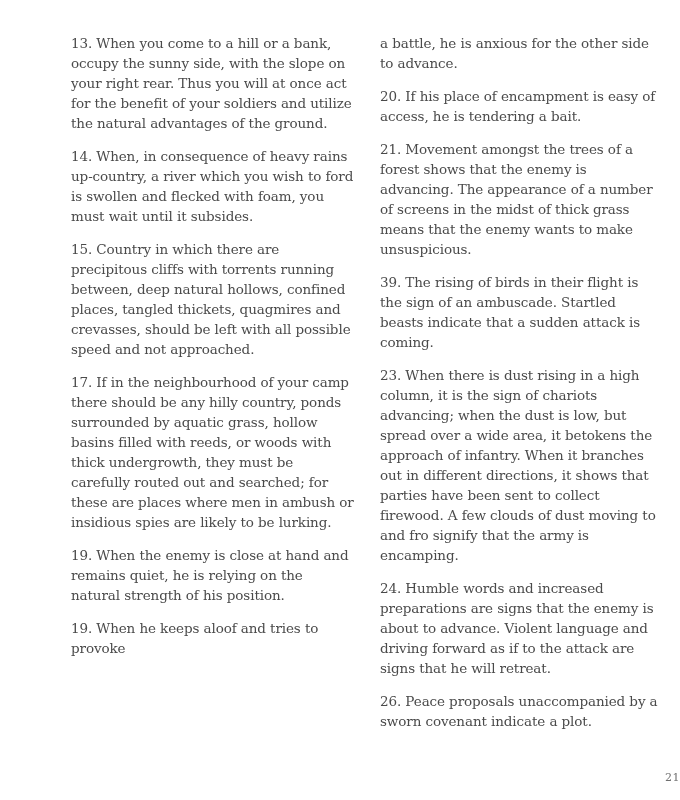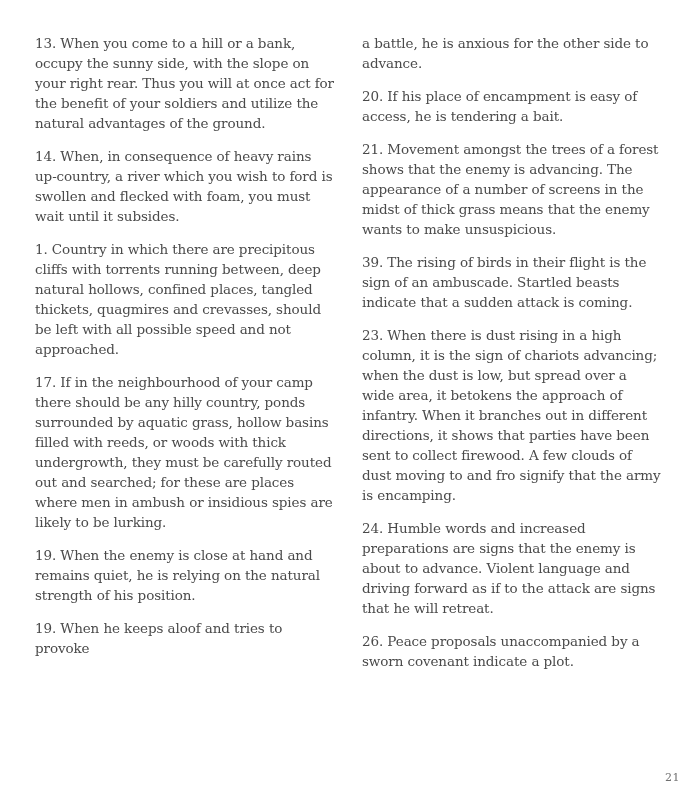--- a/index.html
+++ b/index.html
@@ -14,20 +14,21 @@
     background: #ffffff;
     overflow: hidden;
     font-family: "DejaVu Serif", "Liberation Serif", serif;
     color: #4a4a4a;
   }
   .columns {
     display: flex;
     gap: 26px;
     padding: 33px 17px 0 35px;
     box-sizing: border-box;
+    margin-left: 36px;
   }
   .column {
     flex: 1 1 0;
     min-width: 0;
   }
   .column p {
     margin: 0 0 13px 0;
     font-size: 13.5px;
     line-height: 20px;
     letter-spacing: -0.1px;
@@ -45,21 +46,21 @@
   }
 </style>
 </head>
 <body>
 
 <div class="page">
   <div class="columns">
     <div class="column">
       <p>13. When you come to a hill or a bank, occupy the sunny side, with the slope on your right rear. Thus you will at once act for the benefit of your soldiers and utilize the natural advantages of the ground.</p>
       <p>14. When, in consequence of heavy rains up-country, a river which you wish to ford is swollen and flecked with foam, you must wait until it subsides.</p>
-      <p>1. Country in which there are precipitous cliffs with torrents running between, deep natural hollows, confined places, tangled thickets, quagmires and crevasses, should be left with all possible speed and not approached.</p>
+      <p>15. Country in which there are precipitous cliffs with torrents running between, deep natural hollows, confined places, tangled thickets, quagmires and crevasses, should be left with all possible speed and not approached.</p>
       <p>17. If in the neighbourhood of your camp there should be any hilly country, ponds surrounded by aquatic grass, hollow basins filled with reeds, or woods with thick undergrowth, they must be carefully routed out and searched; for these are places where men in ambush or insidious spies are likely to be lurking.</p>
       <p>19. When the enemy is close at hand and remains quiet, he is relying on the natural strength of his position.</p>
       <p>19. When he keeps aloof and tries to provoke</p>
     </div>
     <div class="column">
       <p>a battle, he is anxious for the other side to advance.</p>
       <p>20. If his place of encampment is easy of access, he is tendering a bait.</p>
       <p>21. Movement amongst the trees of a forest shows that the enemy is advancing. The appearance of a number of screens in the midst of thick grass means that the enemy wants to make unsuspicious.</p>
       <p>39. The rising of birds in their flight is the sign of an ambuscade. Startled beasts indicate that a sudden attack is coming.</p>
       <p>23. When there is dust rising in a high column, it is the sign of chariots advancing; when the dust is low, but spread over a wide area, it betokens the approach of infantry. When it branches out in different directions, it shows that parties have been sent to collect firewood. A few clouds of dust moving to and fro signify that the army is encamping.</p>

